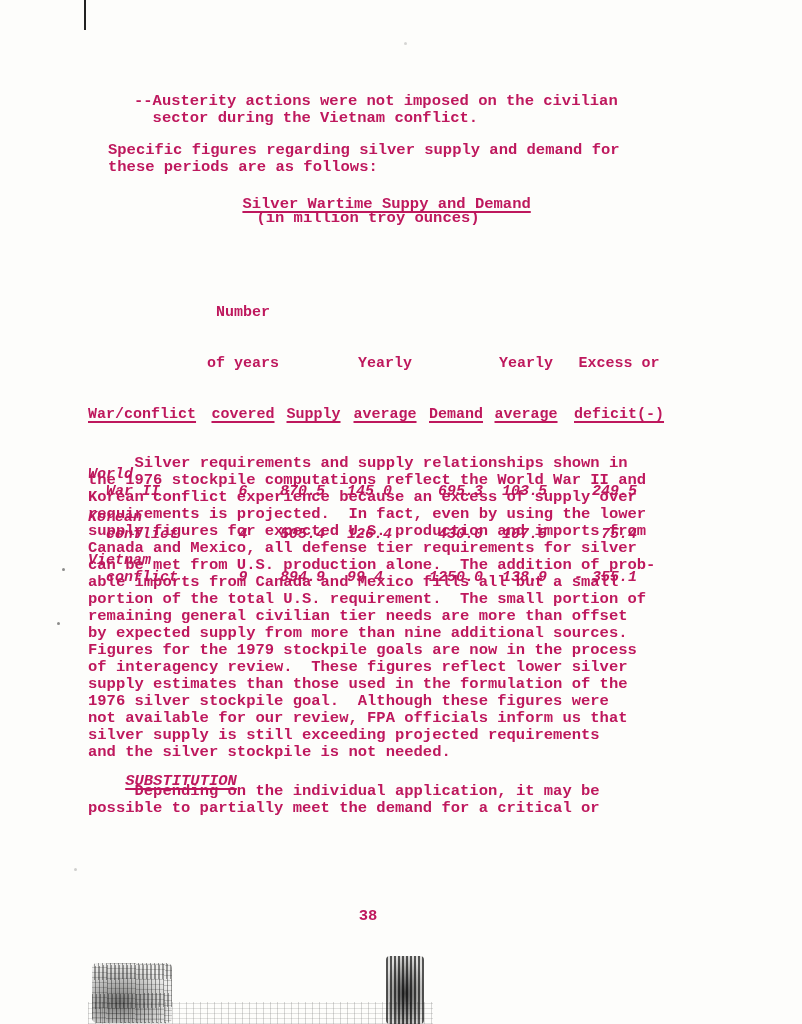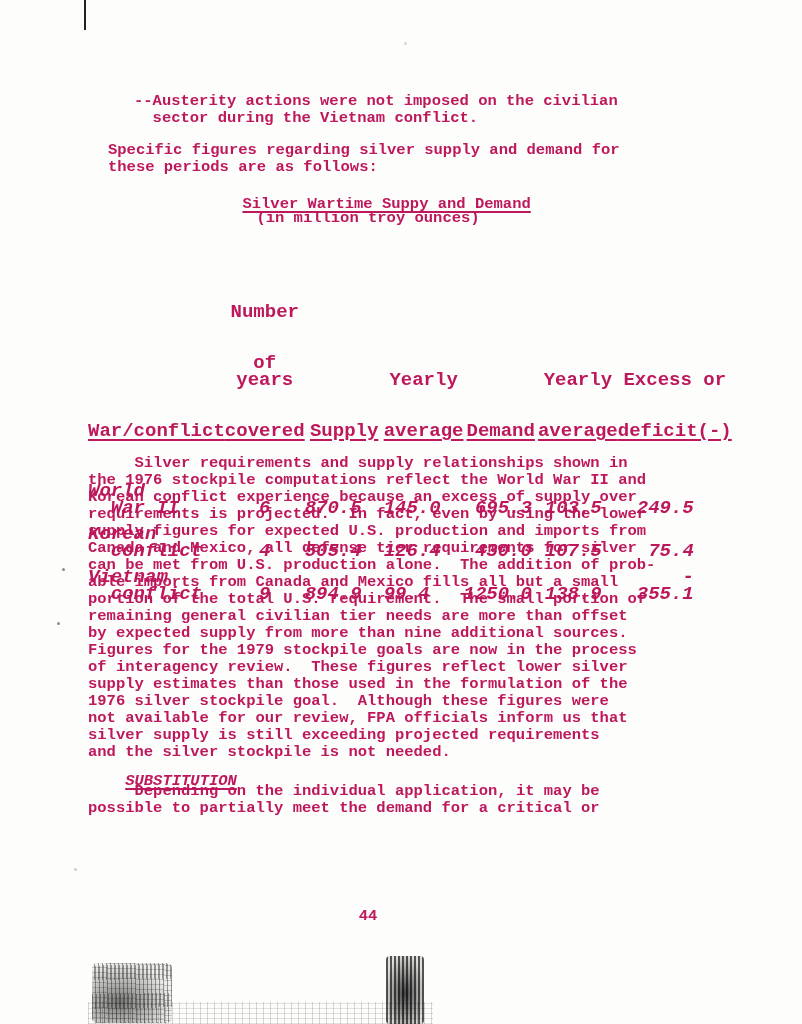--- a/index.html
+++ b/index.html
@@ -17,21 +17,21 @@
   }
   .abs{position:absolute;white-space:pre-wrap;}
   .center{text-align:center;}
   .u{text-decoration:underline;text-underline-offset:3px;text-decoration-thickness:1.5px;}
 
   
   table.tbl{border-collapse:collapse;table-layout:fixed;}
   .tbl th,.tbl td{
     padding:0;margin:0;
     font-weight:700;
-    font-size:19px;line-height:17px;
+    font-size:15px;line-height:17px;
     vertical-align:bottom;
     white-space:pre-wrap;
   }
   .tbl thead th{text-align:center;padding-bottom:1px;}
   .tbl thead th.war{text-align:left;}
   .tbl tbody td{padding-top:9px;font-style:italic;}
   .tbl tbody tr:first-child td{padding-top:8px;}
   .cell-war{text-align:left;}
   .cell-years{text-align:center;}
   .cell-supply{text-align:center;padding-right:22px !important;}
@@ -180,19 +180,19 @@
 not available for our review, FPA officials inform us that
 silver supply is still exceeding projected requirements
 and the silver stockpile is not needed.</div>
 
   <div class="abs" style="left:88px;top:756px;font-style:italic;">
     <span class="u">SUBSTITUTION</span>
   </div>
   <div class="abs" style="left:88px;top:783px;">     Depending on the individual application, it may be
 possible to partially meet the demand for a critical or</div>
 
-  <div class="abs center" style="left:88px;top:908px;width:560px;">44</div>
+  <div class="abs center" style="left:88px;top:908px;width:560px;">38</div>
 
   <div class="smudge-a"></div>
   <div class="smudge-b"></div>
   <div class="speckle-row"></div>
 
 </div>
 
 </body></html>

